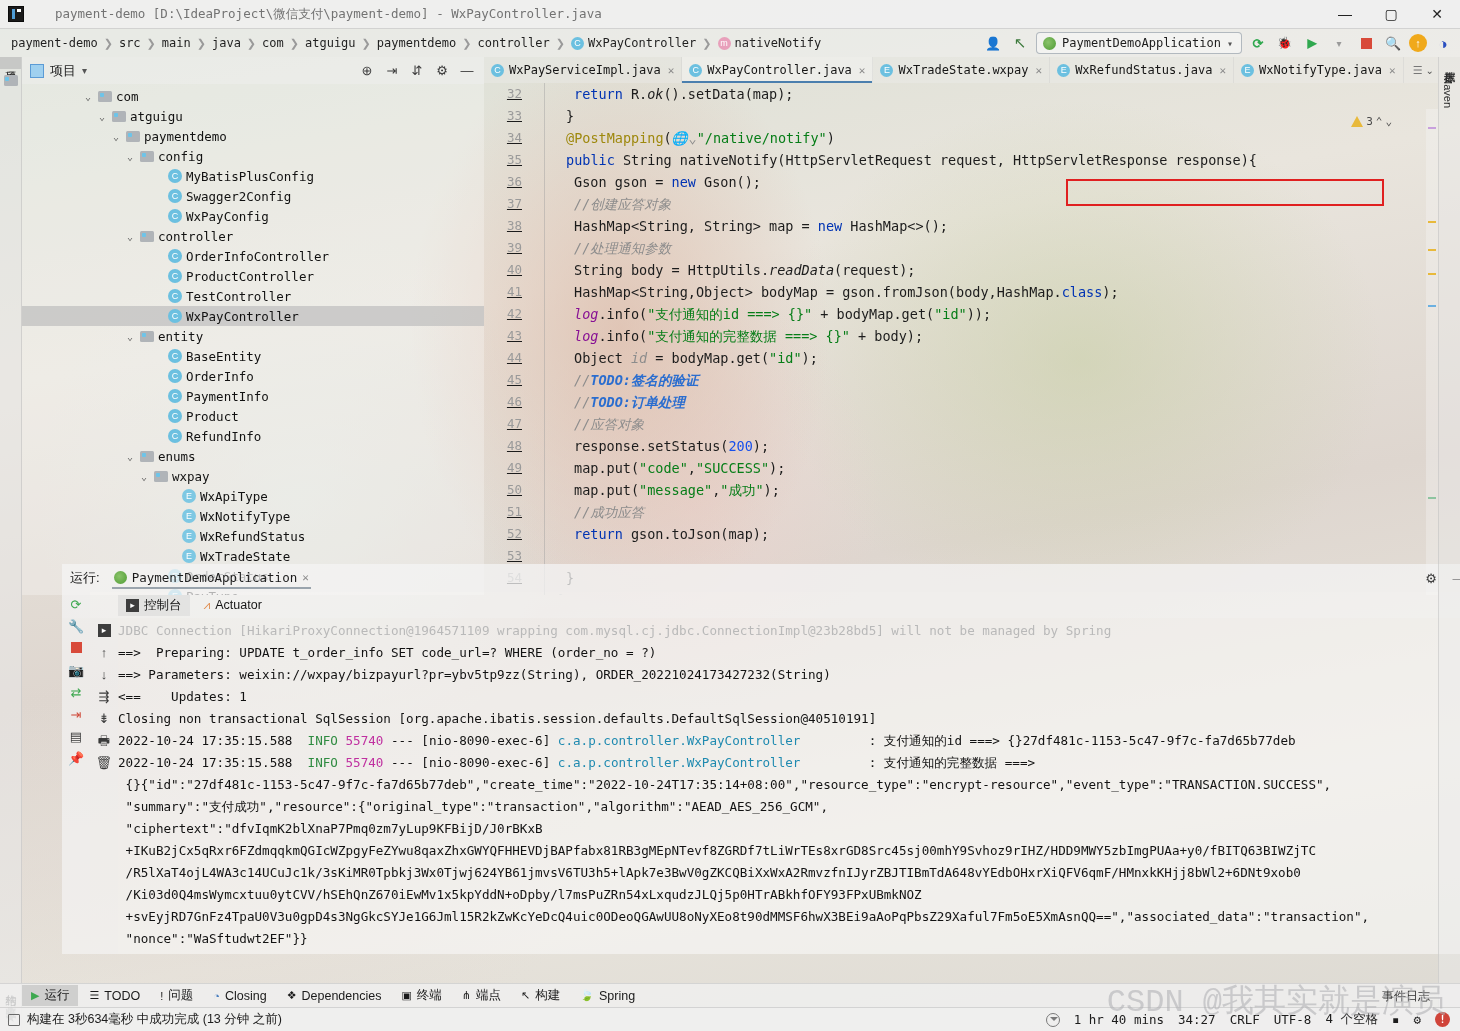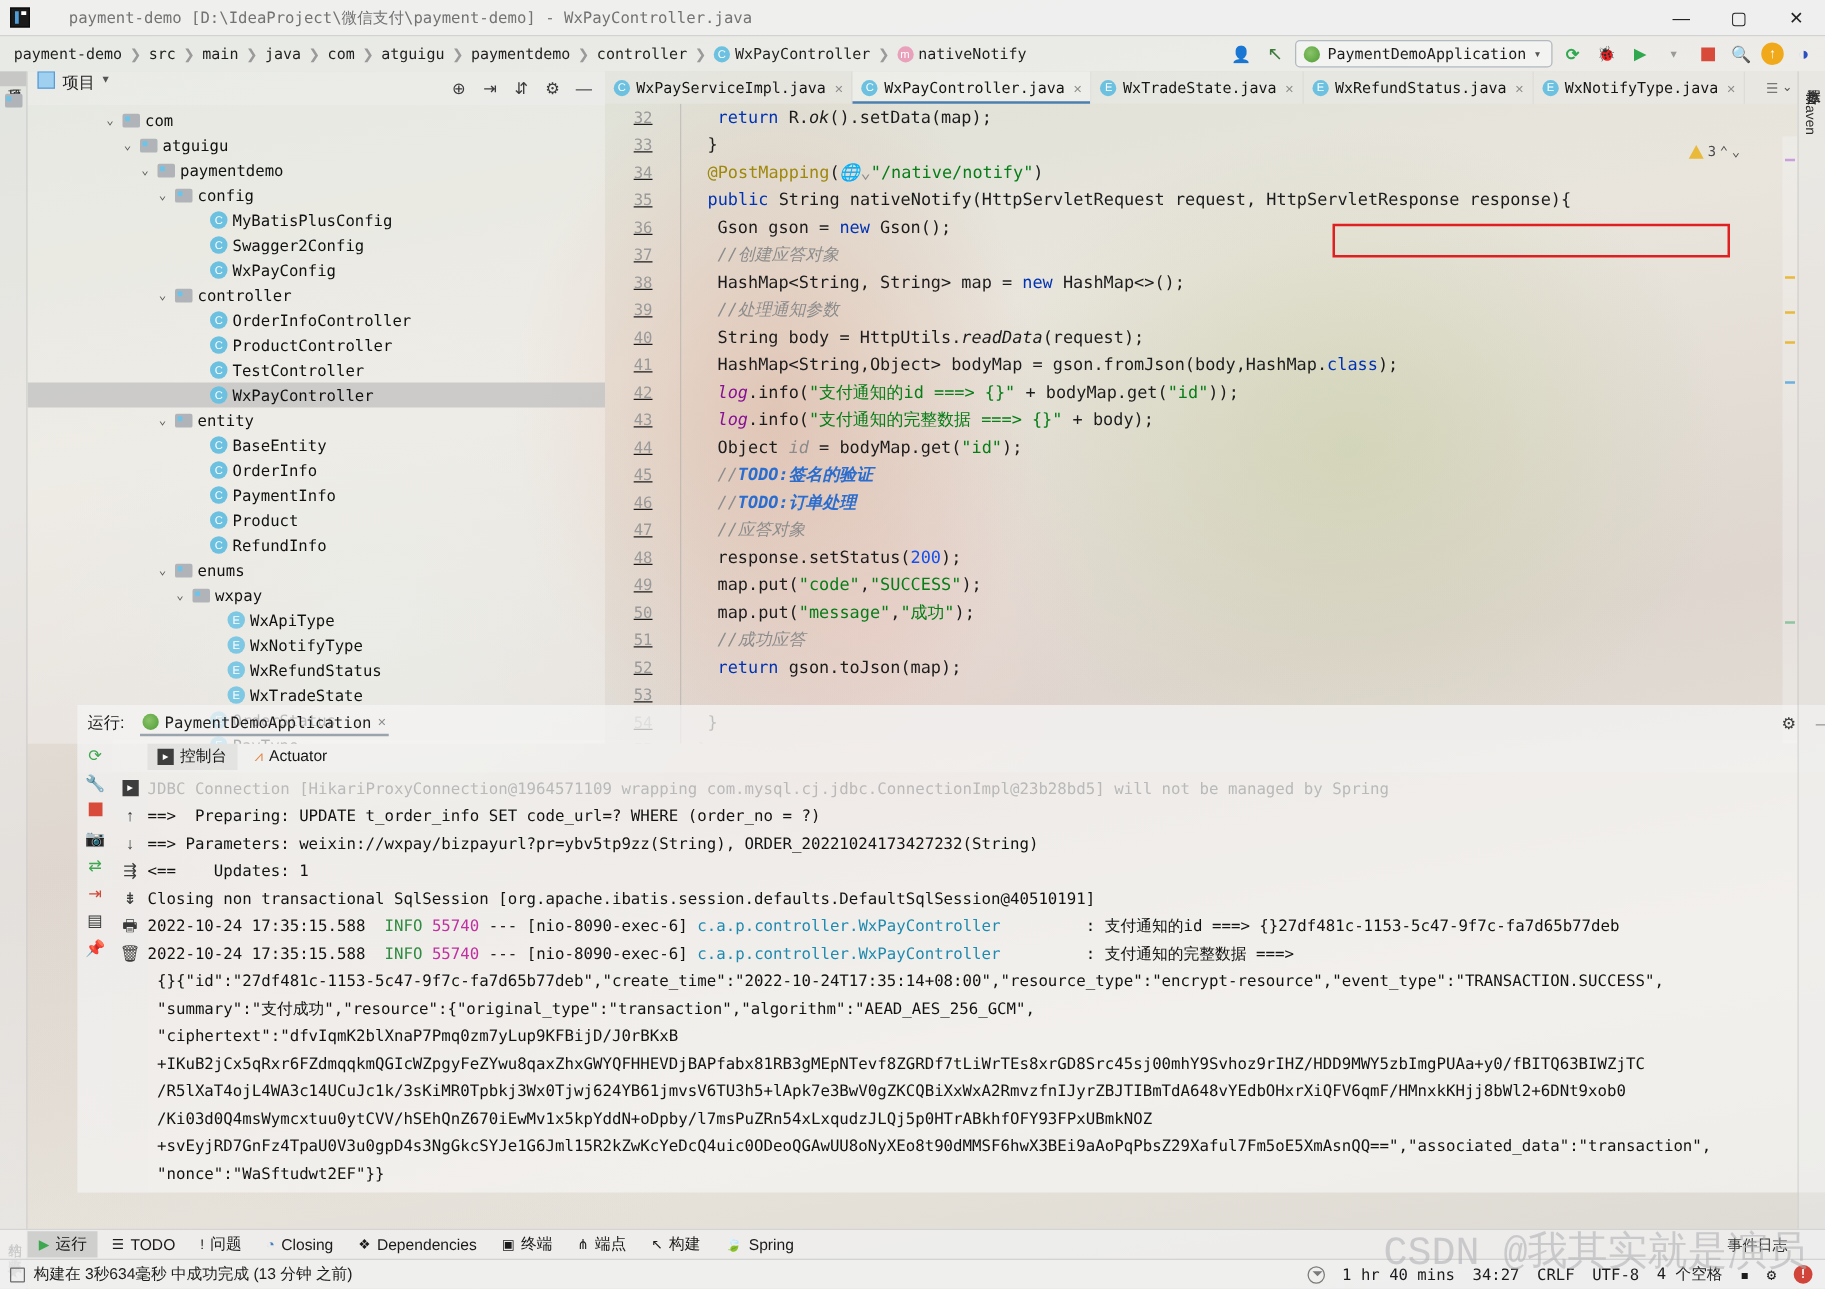--- a/index.html
+++ b/index.html
@@ -130,21 +130,21 @@
   }
 
   
   .project-pane {
     position: absolute; left: 22px; top: 57px; width: 462px; height: 538px;
     background: rgba(252,252,252,0.30);
     z-index: 8;
     overflow: hidden;
   }
   .pane-header {
-    height: 27px; display: flex; 
+    height: 27px; display: flex; align-items: center;
     padding: 0 6px 0 8px; gap: 6px;
     background: rgba(240,240,240,0.45);
   }
   .pane-title { font-size: 13px; color: #1e1e1e; }
   .pane-sq { width: 14px; height: 14px; border: 1.5px solid #5b9bd5; background: #9fd0ef; }
   .pane-tools { margin-left: auto; display: flex; align-items: center; gap: 3px; }
 
   .tree { padding: 2px 0 0 0; font-family: "DejaVu Sans Mono", monospace; font-size: 12.5px; }
   .trow {
     display: flex; align-items: center; height: 20px; gap: 4px;
@@ -615,21 +615,21 @@
         <span>WxPayServiceImpl.java</span>
         <span class="x">✕</span>
       </div>
       <div class="tab active">
         <span class="cbadge">C</span>
         <span>WxPayController.java</span>
         <span class="x">✕</span>
       </div>
       <div class="tab">
         <span class="cbadge e">E</span>
-        <span>WxTradeState.java</span>
+        <span>WxTradeState.wxpay</span>
         <span class="x">✕</span>
       </div>
       <div class="tab">
         <span class="cbadge e">E</span>
         <span>WxRefundStatus.java</span>
         <span class="x">✕</span>
       </div>
       <div class="tab">
         <span class="cbadge e">E</span>
         <span>WxNotifyType.java</span>

